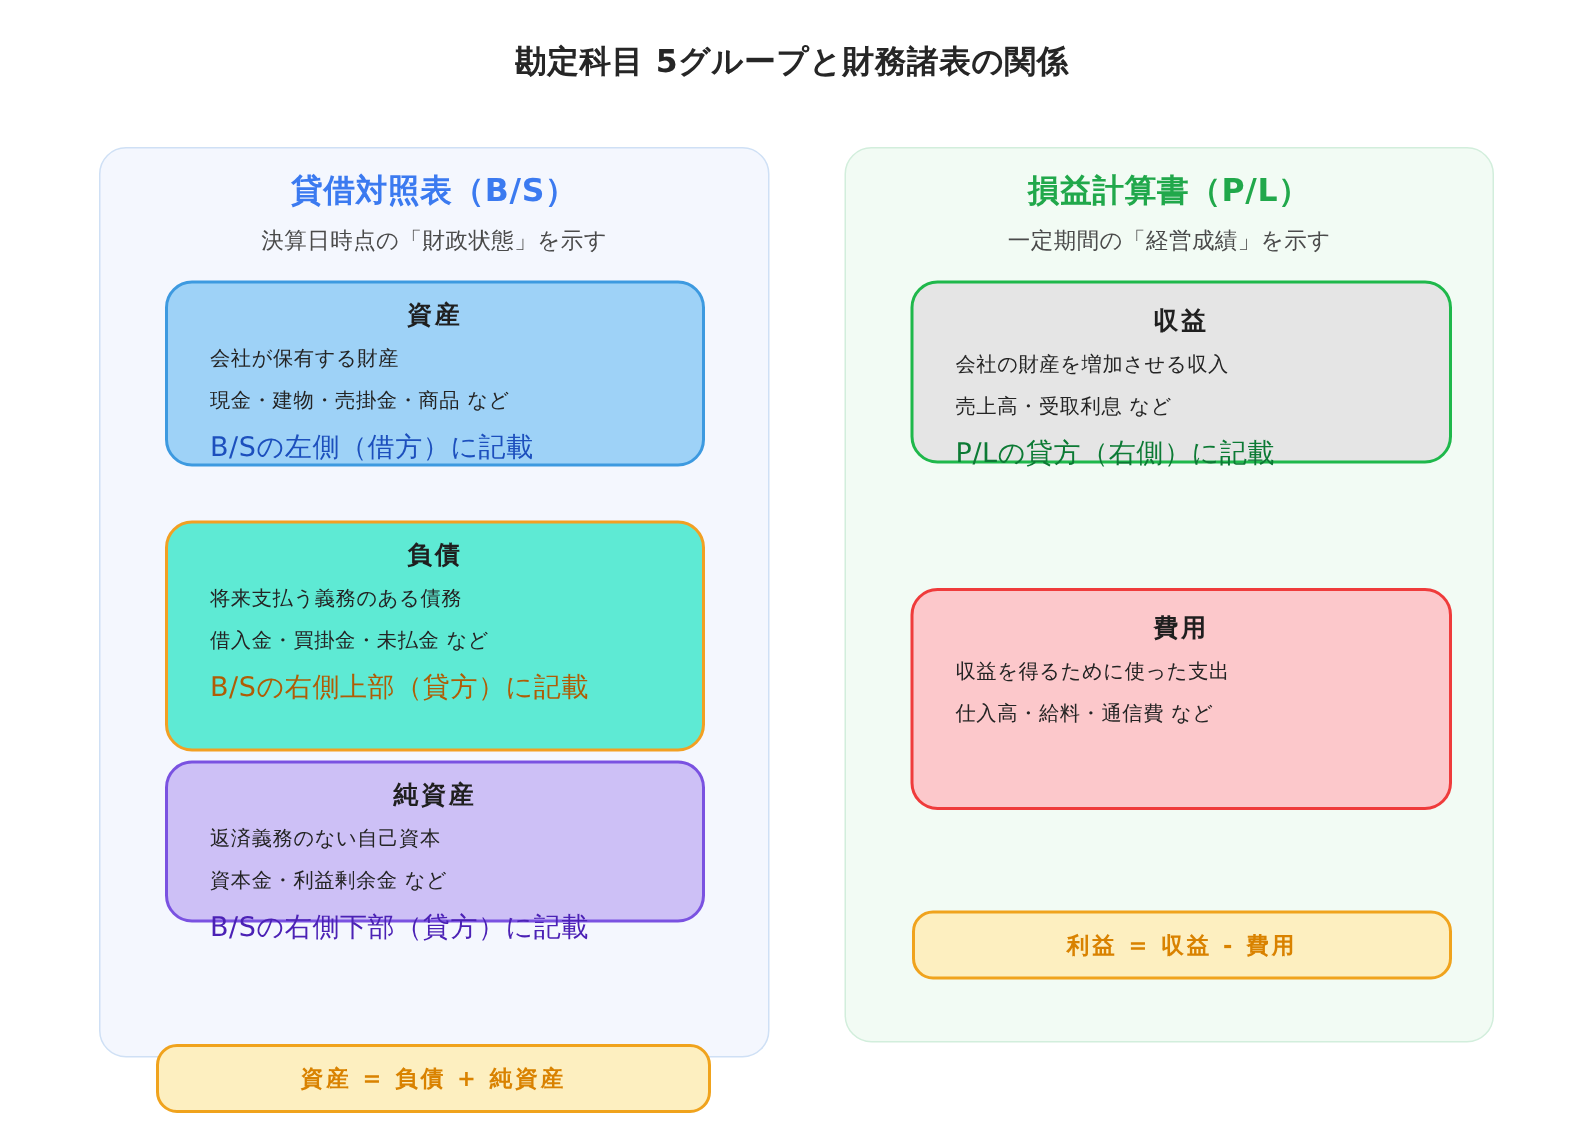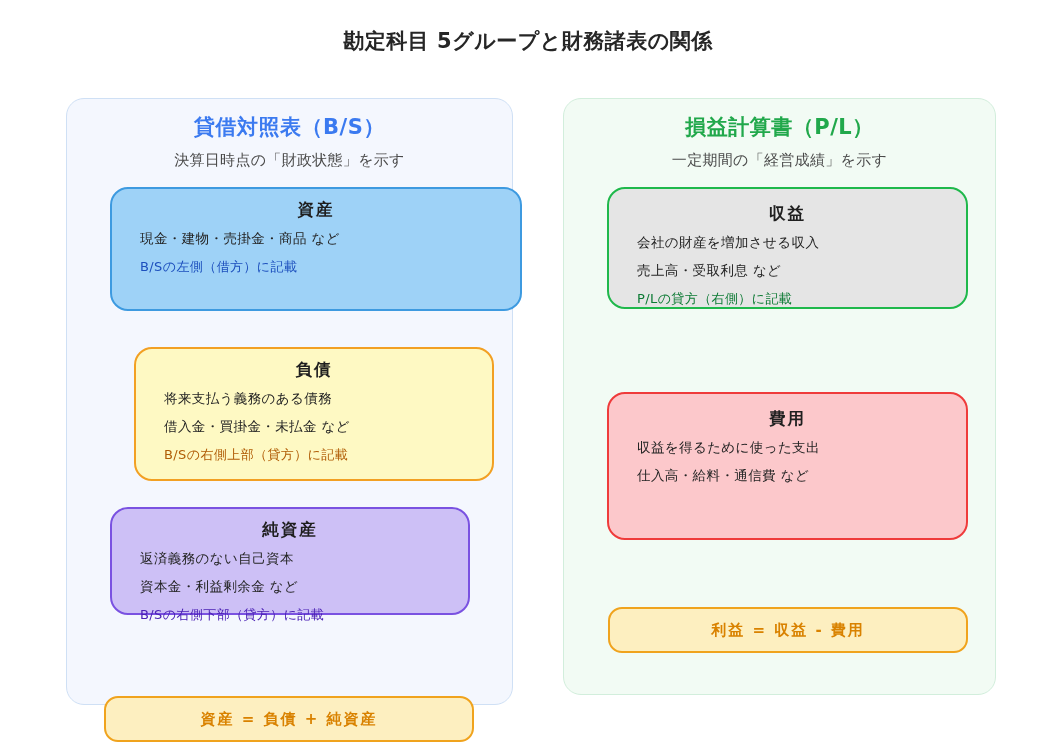--- a/index.html
+++ b/index.html
@@ -88,39 +88,38 @@
   }
 
   .card-line {
     font-size: 13.5px;
     color: #242424;
     margin: 0 0 10px 28px;
     letter-spacing: 0.4px;
   }
 
   .card-note {
-    font-size: 13px;
+    font-size: 18px;
     margin: 0 0 0 28px;
     letter-spacing: 0.4px;
   }
 
   
   #card-assets {
-    left: 110px; top: 187px; width: 412px; height: 124px;
+    left: 110px; top: 187px; width: 360px; height: 124px;
     background: #9ed2f7;
     border-color: #3d9ae0;
   }
   #card-assets .card-note { color: #1c4fbd; }
 
   
   #card-liabilities {
-    left: 110px; top: 347px; width: 360px; height: 134px;
-    background: #fef9c3;
+    left: 110px; top: 347px; width: 360px; height: 154px;
+    background: #5eead4;
     border-color: #f2a023;
-    margin-left: 24px;
   }
   #card-liabilities .card-note { color: #b05c05; }
 
   
   #card-networth {
     left: 110px; top: 507px; width: 360px; height: 108px;
     background: #cdc0f6;
     border-color: #7a52e1;
   }
   #card-networth .card-note { color: #4b21b5; }
@@ -172,20 +171,21 @@
 
 <div id="page-title">勘定科目 5グループと財務諸表の関係</div>
 
 <div class="panel" id="panel-bs">
   <div class="panel-title">貸借対照表（B/S）</div>
   <div class="panel-subtitle">決算日時点の「財政状態」を示す</div>
 </div>
 
 <div class="card" id="card-assets">
   <div class="card-title">資産</div>
+  <div class="card-line">会社が保有する財産</div>
   <div class="card-line">現金・建物・売掛金・商品 など</div>
   <div class="card-note">B/Sの左側（借方）に記載</div>
 </div>
 
 <div class="card" id="card-liabilities">
   <div class="card-title">負債</div>
   <div class="card-line">将来支払う義務のある債務</div>
   <div class="card-line">借入金・買掛金・未払金 など</div>
   <div class="card-note">B/Sの右側上部（貸方）に記載</div>
 </div>

